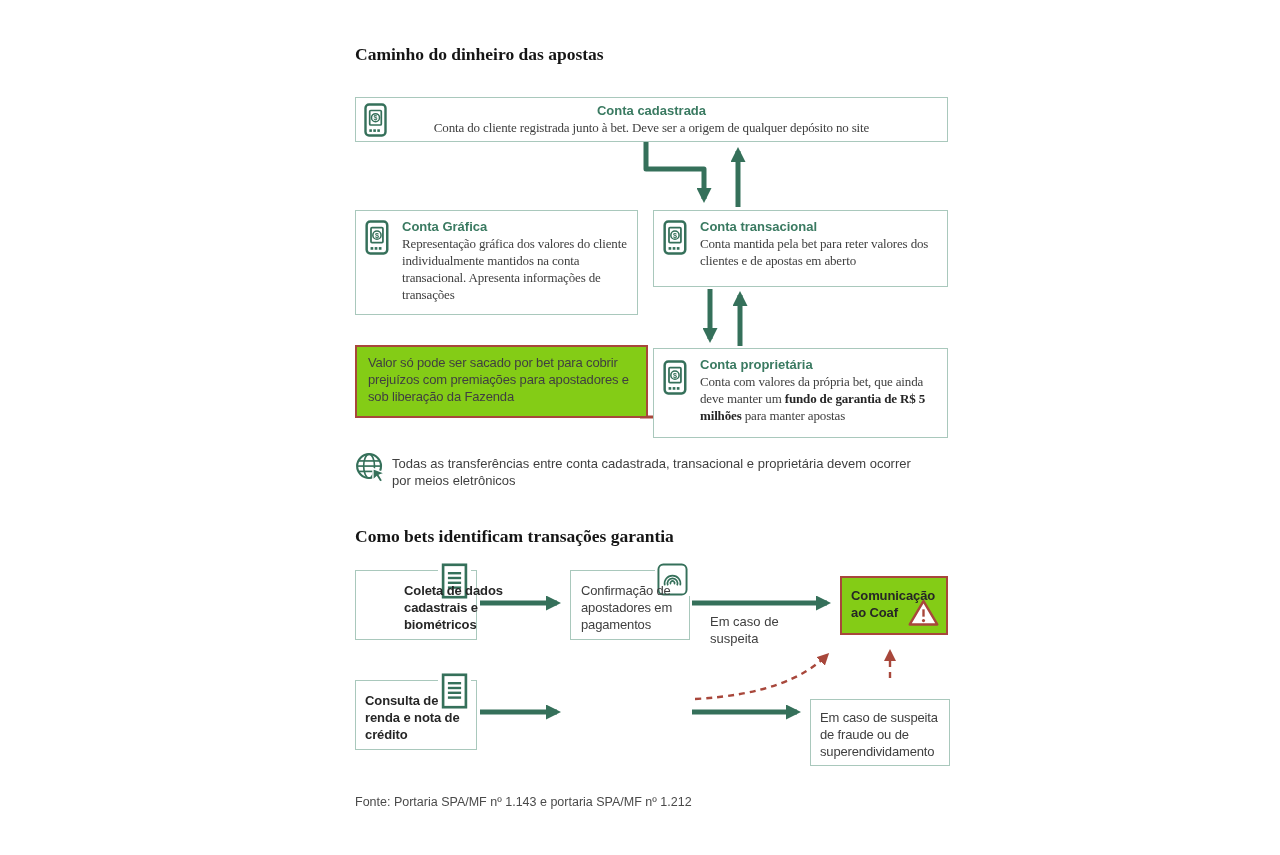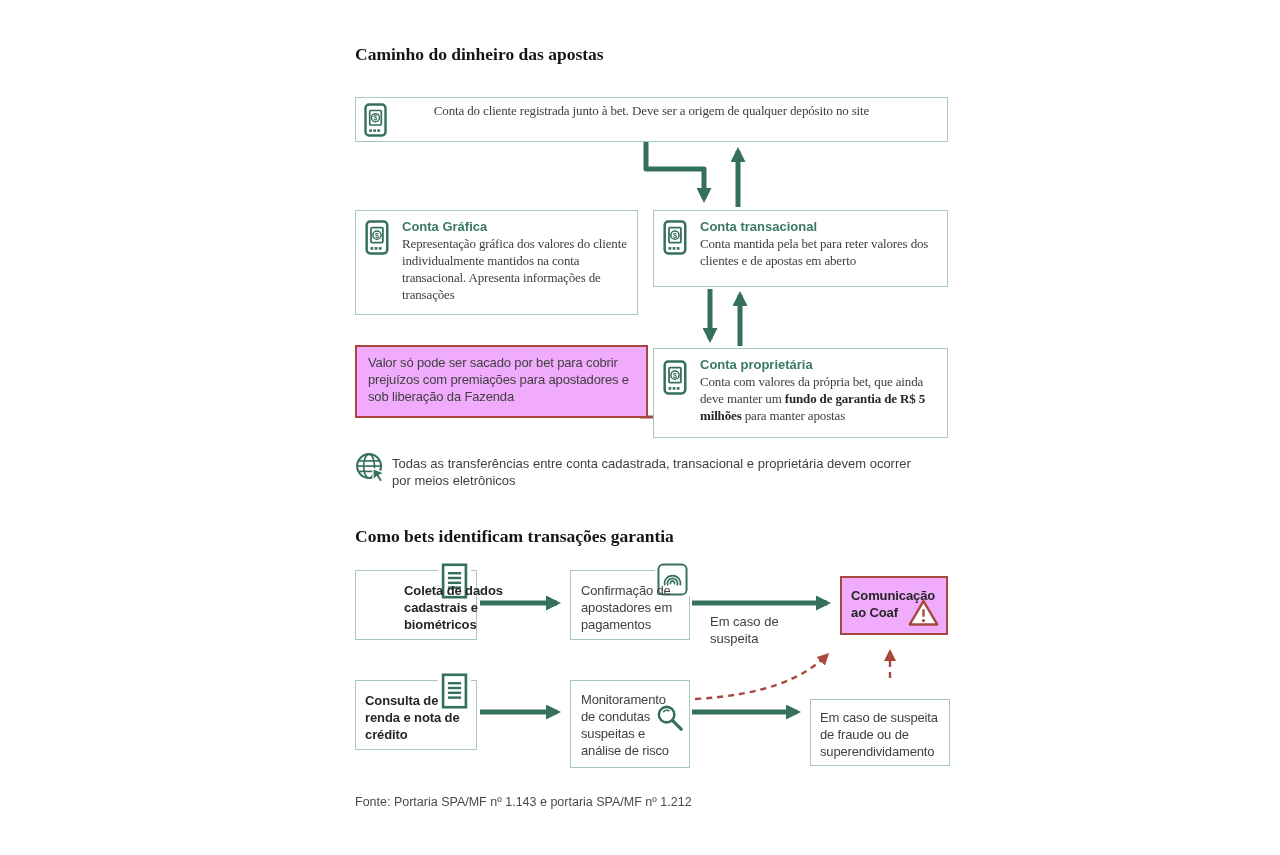--- a/index.html
+++ b/index.html
@@ -2,21 +2,21 @@
 <html><head>
 <meta charset="utf-8">
 <style>
   html,body{margin:0;padding:0;background:#ffffff;}
   #canvas{position:relative;width:1280px;height:855px;background:#fff;overflow:hidden;
           font-family:"Liberation Sans","DejaVu Sans",sans-serif;color:#404040;}
   .sec-title{position:absolute;font-family:"Liberation Serif","DejaVu Serif",serif;
              font-weight:700;font-size:17.5px;color:#151515;z-index:2;}
   #arrows{position:absolute;left:0;top:0;z-index:1;pointer-events:none;}
   .gbox{position:absolute;box-sizing:border-box;background:#fff;border:1.5px solid #a9c8bc;z-index:2;}
-  .rbox{position:absolute;box-sizing:border-box;background:#f0abfc;border:2px solid #a8473b;z-index:2;}
+  .rbox{position:absolute;box-sizing:border-box;background:#84cc16;border:2px solid #a8473b;z-index:2;}
   .btitle{font-weight:700;font-size:13px;color:#3a7a61;line-height:17px;}
   .bdesc{font-size:13px;line-height:17px;color:#404040;letter-spacing:-0.15px;font-family:Liberation Serif, serif;}
   .bdesc b{color:#262626;}
   .icon{position:absolute;display:block;line-height:0;}
   .icon-bg{background:#fff;}
   .btxt{position:absolute;}
   .boldtxt{font-weight:700;font-size:13px;color:#262626;line-height:17px;letter-spacing:-0.1px;}
   .plaintxt{font-size:13px;color:#404040;line-height:17px;letter-spacing:-0.15px;}
   .freetxt{position:absolute;font-size:13px;color:#404040;line-height:17px;z-index:2;}
   .fonte{position:absolute;font-size:12.5px;color:#4a4a4a;z-index:2;}
@@ -67,20 +67,21 @@
           <rect x="1.5" y="1.5" width="20" height="31" rx="3.5" fill="#fff" stroke="#35705a" stroke-width="2.4"></rect>
           <rect x="5.7" y="7.5" width="11.6" height="14.5" rx="1" fill="none" stroke="#35705a" stroke-width="1.7"></rect>
           <circle cx="11.5" cy="14.7" r="4" fill="none" stroke="#35705a" stroke-width="1.5"></circle>
           <text x="11.5" y="17.2" font-size="7" font-weight="bold" fill="#35705a" text-anchor="middle">$</text>
           <rect x="5.3" y="26.3" width="2.6" height="2.6" fill="#35705a"></rect>
           <rect x="9.3" y="26.3" width="2.6" height="2.6" fill="#35705a"></rect>
           <rect x="13.3" y="26.3" width="2.6" height="2.6" fill="#35705a"></rect>
         </svg>
     </span>
     <div style="position:absolute;left:0;top:4px;width:100%;text-align:center;">
+      <div class="btitle">Conta cadastrada</div>
       <div class="bdesc">Conta do cliente registrada junto à bet. Deve ser a origem de qualquer depósito no site</div>
     </div>
   </div>
 
   <div class="gbox" style="left:355px;top:210px;width:283px;height:105px;">
     <span class="icon" style="left:9px;top:9px;">
       <svg viewBox="0 0 26 34" width="27" height="35">
           <rect x="1.5" y="1.5" width="20" height="31" rx="3.5" fill="#fff" stroke="#35705a" stroke-width="2.4"></rect>
           <rect x="5.7" y="7.5" width="11.6" height="14.5" rx="1" fill="none" stroke="#35705a" stroke-width="1.7"></rect>
           <circle cx="11.5" cy="14.7" r="4" fill="none" stroke="#35705a" stroke-width="1.5"></circle>
@@ -194,30 +195,20 @@
           <rect x="2.5" y="1.5" width="19" height="27" fill="#fff" stroke="#35705a" stroke-width="2.2"></rect>
           <line x1="6.5" y1="8.5" x2="17.5" y2="8.5" stroke="#35705a" stroke-width="2"></line>
           <line x1="6.5" y1="12.5" x2="17.5" y2="12.5" stroke="#35705a" stroke-width="2"></line>
           <line x1="6.5" y1="16.5" x2="17.5" y2="16.5" stroke="#35705a" stroke-width="2"></line>
           <line x1="6.5" y1="20.5" x2="17.5" y2="20.5" stroke="#35705a" stroke-width="2"></line>
         </svg>
     </span>
     <div class="boldtxt" style="position:absolute;left:9px;top:11px;width:108px;">Consulta de renda e nota de crédito</div>
   </div>
 
-  <div class="gbox" style="left:570px;top:680px;width:120px;height:88px;">
-    <div class="plaintxt" style="position:absolute;left:10px;top:10px;width:100px;">Monitoramento de condutas suspeitas e análise de risco</div>
-    <span class="icon" style="right:3px;top:22px;">
-      <svg viewBox="0 0 32 32" width="31" height="31">
-          <circle cx="12" cy="12" r="8" fill="#fff" stroke="#35705a" stroke-width="2.6"></circle>
-          <path d="M8.5,9.5 A4.5,4.5 0 0 1 15,8.5" fill="none" stroke="#35705a" stroke-width="1.6"></path>
-          <line x1="18" y1="18" x2="27" y2="27" stroke="#35705a" stroke-width="3.4" stroke-linecap="round"></line>
-        </svg>
-    </span>
-  </div>
 
   <div class="gbox" style="left:810px;top:683px;width:140px;height:67px;margin-top:16px;">
     <div class="plaintxt" style="position:absolute;left:9px;top:9px;width:126px;">Em caso de suspeita de fraude ou de superendividamento</div>
   </div>
 
   <div class="fonte" style="left:355px;top:795px;">Fonte: Portaria SPA/MF nº 1.143 e portaria SPA/MF nº 1.212</div>
 
 </div>
 
 </body></html>

